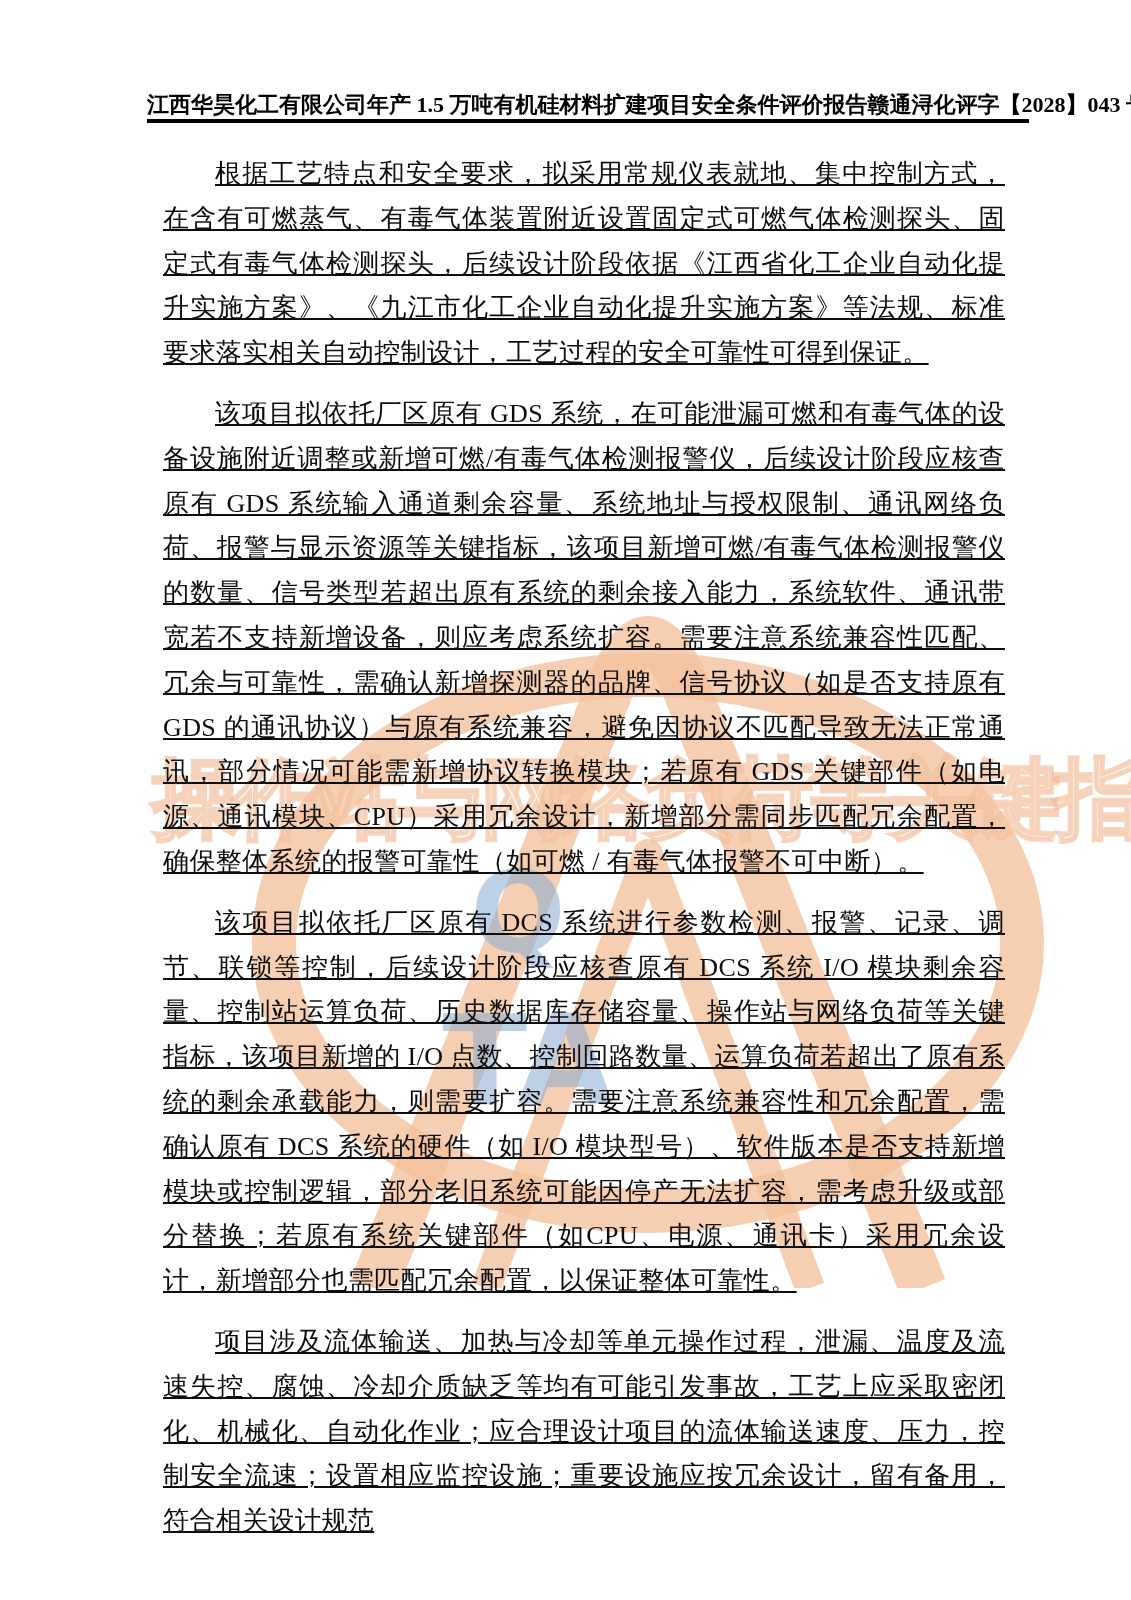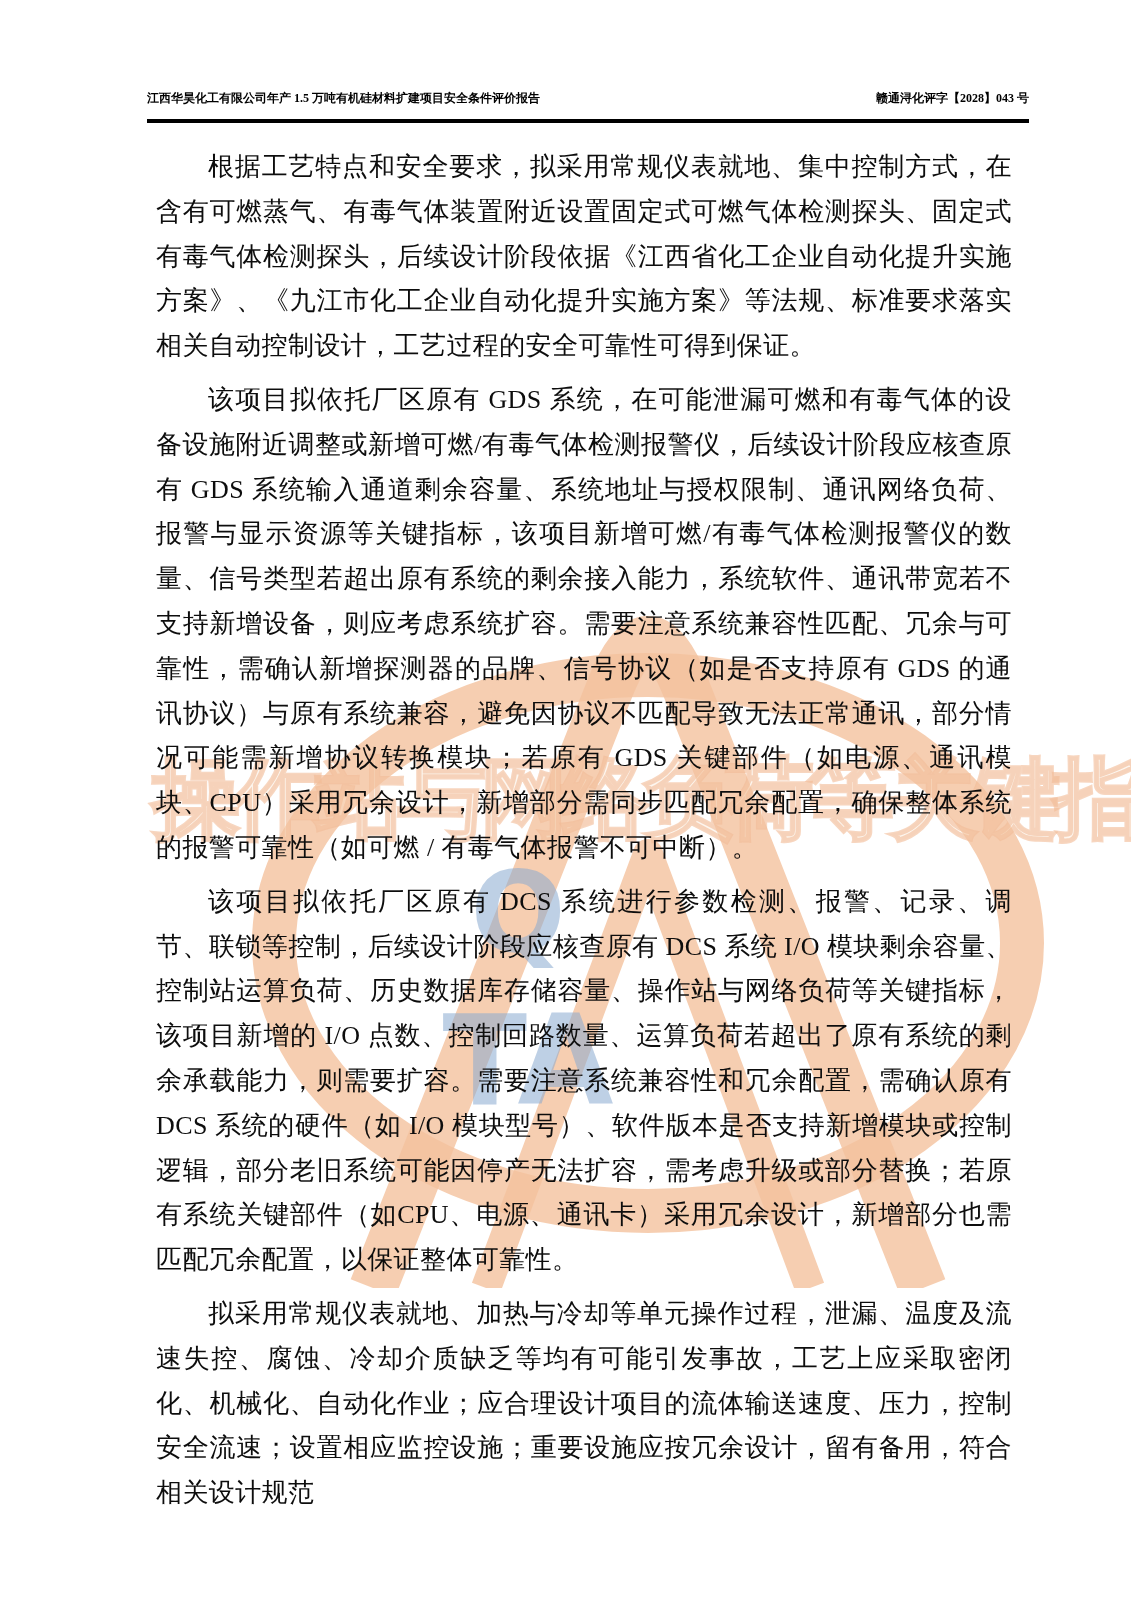--- a/index.html
+++ b/index.html
@@ -10,35 +10,35 @@
     background:#ffffff;
     overflow:hidden;
     font-family:"Liberation Serif", serif;
     color:#0d0d0d;
   }
 
   
   .header {
     position:absolute; left:147px; top:90px; width:882px;
     display:flex; justify-content:space-between; align-items:baseline;
-    font-size:12px; font-weight:bold; color:#000;
+    font-size:22px; font-weight:bold; color:#000;
     white-space:nowrap; z-index:3;
   }
   .header-rule {
     position:absolute; left:147px; top:119px; width:882px; height:4px;
     background:#000; z-index:3;
   }
 
   
   .doc-body {
     position:absolute; left:147px; top:136px; width:874px;
     font-size:26px; line-height:44.8px; letter-spacing:0.4px;
     text-align:justify; z-index:2;
   }
-  .doc-body p { margin:9px; text-indent:2em; }
+  .doc-body p { margin:16px; text-indent:2em;text-decoration:underline; }
 
   
   .wm { position:absolute; z-index:1; pointer-events:none; }
   .wm-logo-box { left:236px; top:596px; width:824px; height:692px; }
   .wm-company {
     left:152px; top:756px; width:980px;
     font-size:88px; font-weight:bold; line-height:1;
     letter-spacing:-6px; white-space:nowrap;
     color: rgba(250,224,203,0.30);
     -webkit-text-stroke: 2.5px var(--peach-stroke, rgba(242,186,150,0.60));
@@ -69,16 +69,16 @@
   <div class="header">
     <span>江西华昊化工有限公司年产 1.5 万吨有机硅材料扩建项目安全条件评价报告</span>
     <span>赣通浔化评字【2028】043 号</span>
   </div>
   <div class="header-rule"></div>
 
   <div class="doc-body">
       <p>根据工艺特点和安全要求，拟采用常规仪表就地、集中控制方式，在含有可燃蒸气、有毒气体装置附近设置固定式可燃气体检测探头、固定式有毒气体检测探头，后续设计阶段依据《江西省化工企业自动化提升实施方案》、《九江市化工企业自动化提升实施方案》等法规、标准要求落实相关自动控制设计，工艺过程的安全可靠性可得到保证。</p>
       <p>该项目拟依托厂区原有 GDS 系统，在可能泄漏可燃和有毒气体的设备设施附近调整或新增可燃/有毒气体检测报警仪，后续设计阶段应核查原有 GDS 系统输入通道剩余容量、系统地址与授权限制、通讯网络负荷、报警与显示资源等关键指标，该项目新增可燃/有毒气体检测报警仪的数量、信号类型若超出原有系统的剩余接入能力，系统软件、通讯带宽若不支持新增设备，则应考虑系统扩容。需要注意系统兼容性匹配、冗余与可靠性，需确认新增探测器的品牌、信号协议（如是否支持原有 GDS 的通讯协议）与原有系统兼容，避免因协议不匹配导致无法正常通讯，部分情况可能需新增协议转换模块；若原有 GDS 关键部件（如电源、通讯模块、CPU）采用冗余设计，新增部分需同步匹配冗余配置，确保整体系统的报警可靠性（如可燃 / 有毒气体报警不可中断）。</p>
       <p>该项目拟依托厂区原有 DCS 系统进行参数检测、报警、记录、调节、联锁等控制，后续设计阶段应核查原有 DCS 系统 I/O 模块剩余容量、控制站运算负荷、历史数据库存储容量、操作站与网络负荷等关键指标，该项目新增的 I/O 点数、控制回路数量、运算负荷若超出了原有系统的剩余承载能力，则需要扩容。需要注意系统兼容性和冗余配置，需确认原有 DCS 系统的硬件（如 I/O 模块型号）、软件版本是否支持新增模块或控制逻辑，部分老旧系统可能因停产无法扩容，需考虑升级或部分替换；若原有系统关键部件（如CPU、电源、通讯卡）采用冗余设计，新增部分也需匹配冗余配置，以保证整体可靠性。</p>
-      <p>拟采用常规仪表就地、加热与冷却等单元操作过程，泄漏、温度及流速失控、腐蚀、冷却介质缺乏等均有可能引发事故，工艺上应采取密闭化、机械化、自动化作业；应合理设计项目的流体输送速度、压力，控制安全流速；设置相应监控设施；重要设施应按冗余设计，留有备用，符合相关设计规范</p>
+      <p>项目涉及流体输送、加热与冷却等单元操作过程，泄漏、温度及流速失控、腐蚀、冷却介质缺乏等均有可能引发事故，工艺上应采取密闭化、机械化、自动化作业；应合理设计项目的流体输送速度、压力，控制安全流速；设置相应监控设施；重要设施应按冗余设计，留有备用，符合相关设计规范</p>
     </div>
 
 </div>
 
 </body></html>

